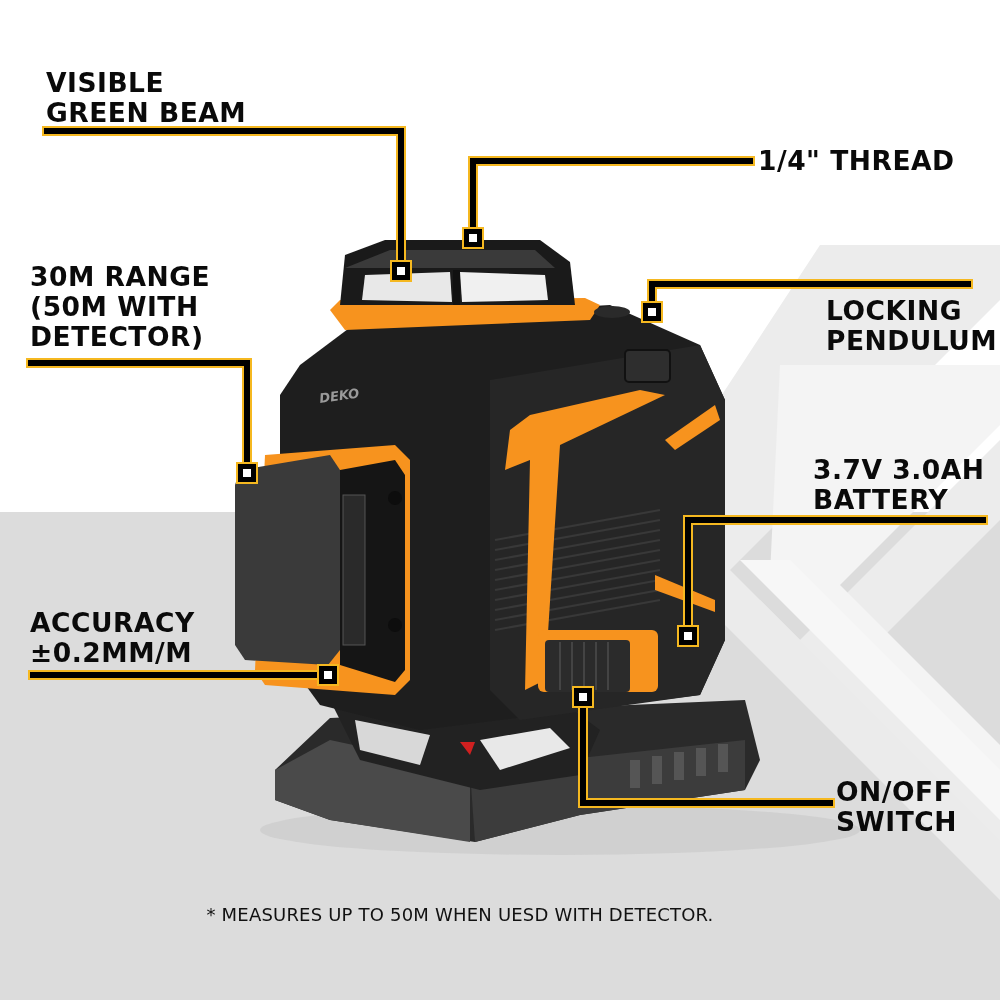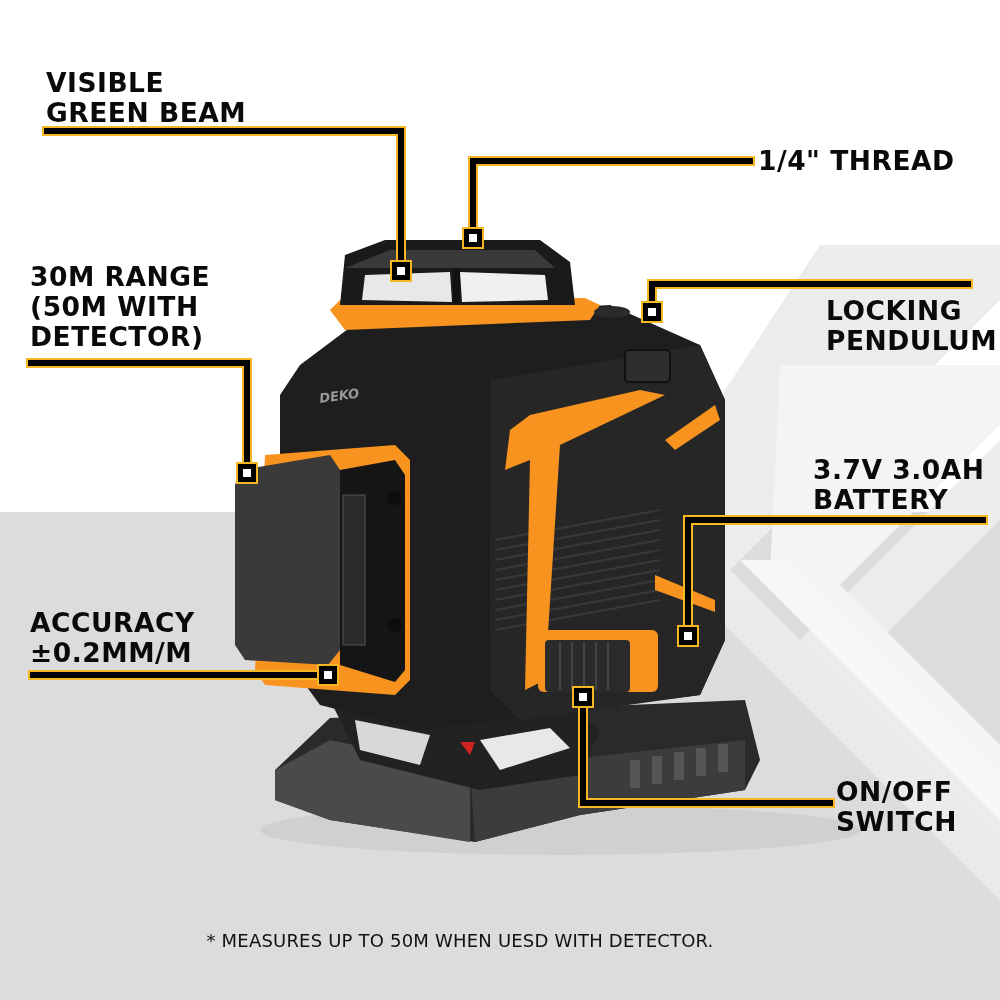--- a/index.html
+++ b/index.html
@@ -2,21 +2,21 @@
 <html><head>
 <meta charset="utf-8">
 <style>
   html, body { margin:0; padding:0; }
   body { width:1000px; height:1000px; position:relative; overflow:hidden; background:#ffffff; font-family:"DejaVu Sans", sans-serif; }
   .bg-bottom { position:absolute; left:0; top:512px; width:1000px; height:488px; background:#dcdcdc; }
   .bg-stripes { position:absolute; left:0; top:0; width:1000px; height:1000px; }
   .product { position:absolute; left:0; top:0; width:1000px; height:1000px; }
   .callouts { position:absolute; left:0; top:0; width:1000px; height:1000px; pointer-events:none; }
   .label { position:absolute; font-family:"DejaVu Sans", sans-serif; font-weight:900; color:#0a0a0a; font-size:26px; line-height:30px; letter-spacing:0.5px; white-space:pre; transform:scaleX(1.02); transform-origin:left top; }
-  .footnote { position:absolute; left:0; width:920px; top:930px; text-align:center; font-family:"DejaVu Sans", sans-serif; font-size:18px; color:#111; letter-spacing:0.2px; }
+  .footnote { position:absolute; left:0; width:920px; top:904px; text-align:center; font-family:"DejaVu Sans", sans-serif; font-size:18px; color:#111; letter-spacing:0.2px; }
   .brand { font-family:"DejaVu Sans", sans-serif; font-weight:bold; font-style:italic; }
 </style>
 </head>
 <body>
 
 <div class="bg-bottom"></div>
 
 <svg class="bg-stripes" viewBox="0 0 1000 1000">
   <polygon points="820,245 1000,245 1000,300 730,570 800,640 1000,440 1000,520 860,660 1000,800 1000,880 640,520" fill="#ececec"></polygon>
   <polygon points="780,365 1000,365 1000,425 840,585 1000,745 1000,805 770,575 " fill="#f4f4f4"></polygon>

